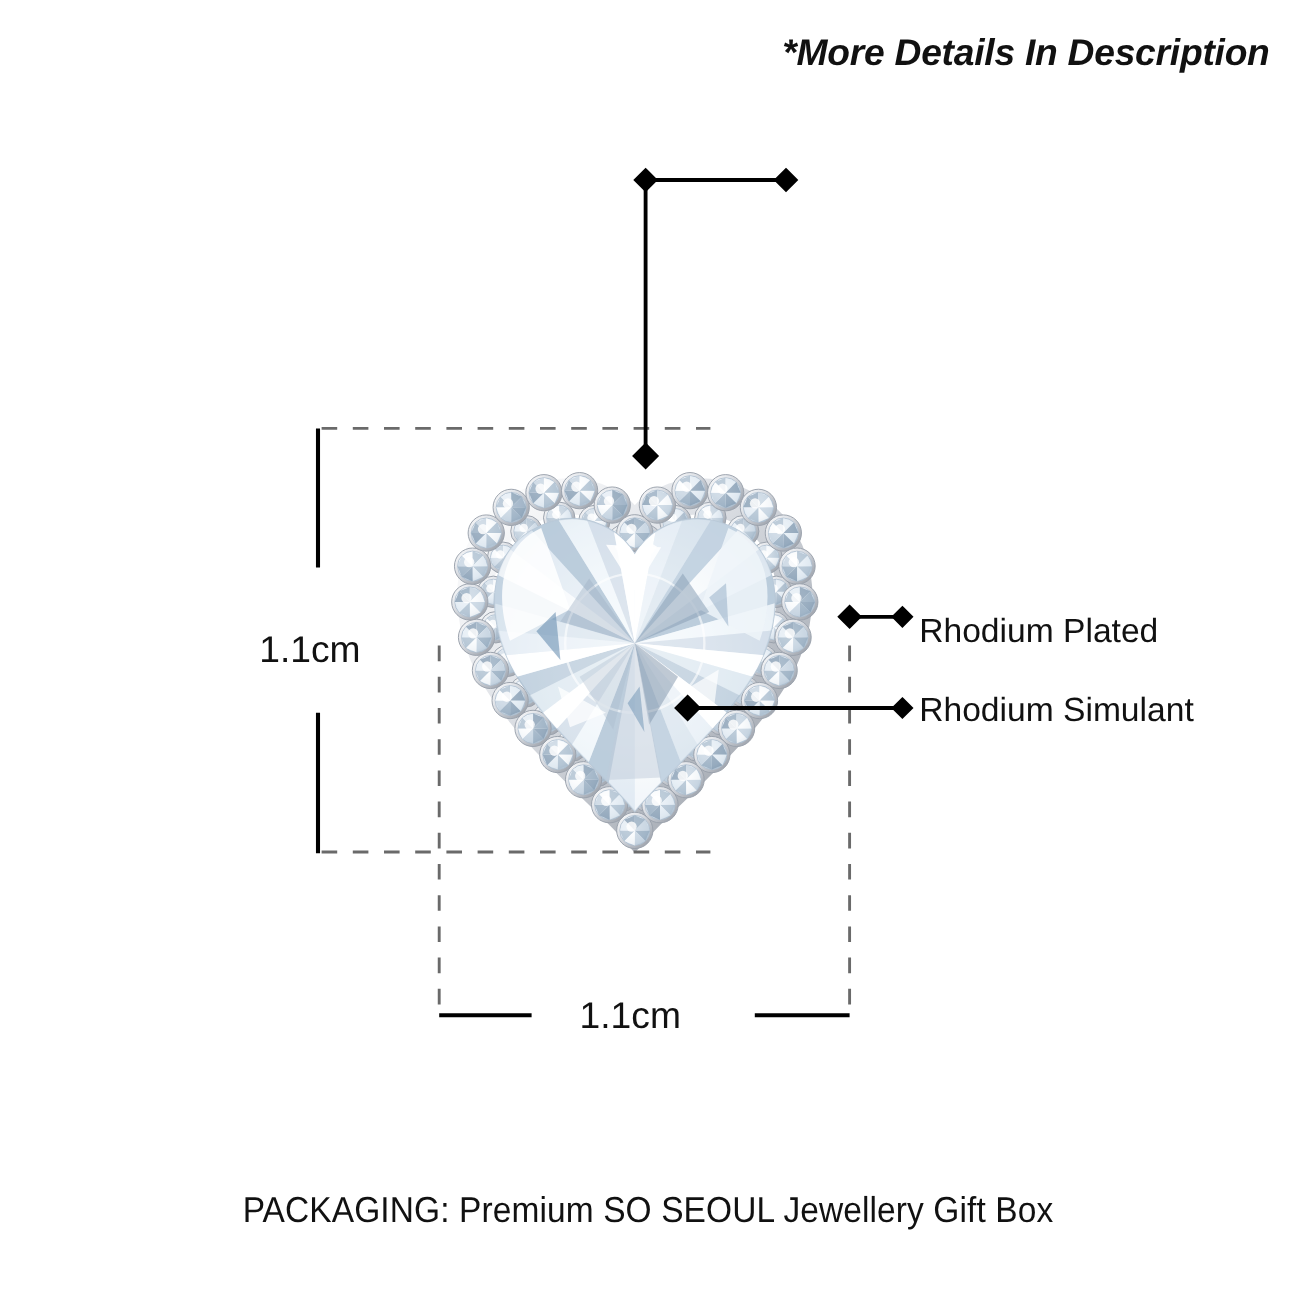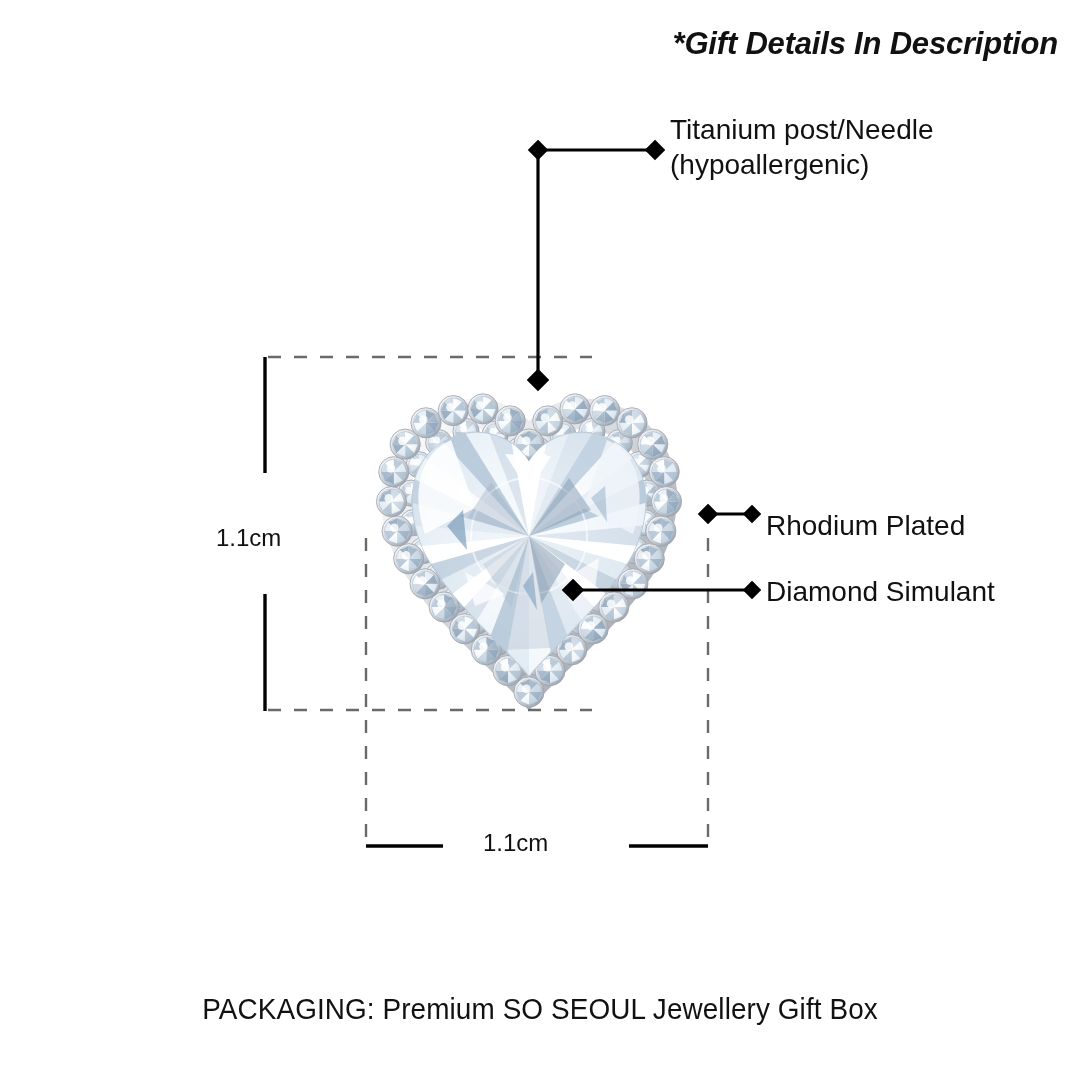--- a/index.html
+++ b/index.html
@@ -44,21 +44,21 @@
     white-space: pre-line;
   }
   #label-titanium { left: 670px; top: 112px; }
   #label-rhodium  { left: 766px; top: 508px; }
   #label-simulant { left: 766px; top: 574px; }
 
   
   .dim-text {
     position: absolute;
     font-family: "Liberation Sans", sans-serif;
-    font-size: 24px;
+    font-size: 31px;
     font-weight: 400;
     color: #111111;
     white-space: nowrap;
   }
   #dim-height-text { left: 216px; top: 524px; }
   #dim-width-text  { left: 483px; top: 829px; }
 
   
   .packaging-text {
     position: absolute;
@@ -92,21 +92,21 @@
     width: 348px;
     height: 352px;
   }
   #jewel svg { display:block; width:100%; height:100%; }
 </style>
 </head>
 <body>
 
 <div id="stage">
 
-  <div class="header-note">*Gift Details In Description</div>
+  <div class="header-note">*More Details In Description</div>
 
   <div id="jewel">
     <svg viewBox="0 0 348 352" xmlns="http://www.w3.org/2000/svg">
       <defs>
 
         <clipPath id="heartClip">
           <path d="M174 318
                    C 150 288, 86 236, 66 186
                    C 48 140, 58 96, 96 80
                    C 128 66, 160 80, 174 104
@@ -986,26 +986,24 @@
       <polygon points="752,507 759,514 752,521 745,514"></polygon>
     </g>
 
     <g stroke="#000000" stroke-width="3.2" fill="#000000">
       <line x1="573" y1="590" x2="752" y2="590"></line>
       <polygon points="573,581 582,590 573,599 564,590"></polygon>
       <polygon points="752,583 759,590 752,597 745,590"></polygon>
     </g>
   </svg>
 
-  <div class="callout-label" id="label-titanium">Titanium post/Needle
-(hypoallergenic)</div>
 
   <div class="callout-label" id="label-rhodium">Rhodium Plated</div>
 
-  <div class="callout-label" id="label-simulant">Diamond Simulant</div>
+  <div class="callout-label" id="label-simulant">Rhodium Simulant</div>
 
   <div class="dim-text" id="dim-height-text">1.1cm</div>
 
   <div class="dim-text" id="dim-width-text">1.1cm</div>
 
   <div class="packaging-text">PACKAGING: Premium SO SEOUL Jewellery Gift Box</div>
 
 </div>
 
 </body></html>

